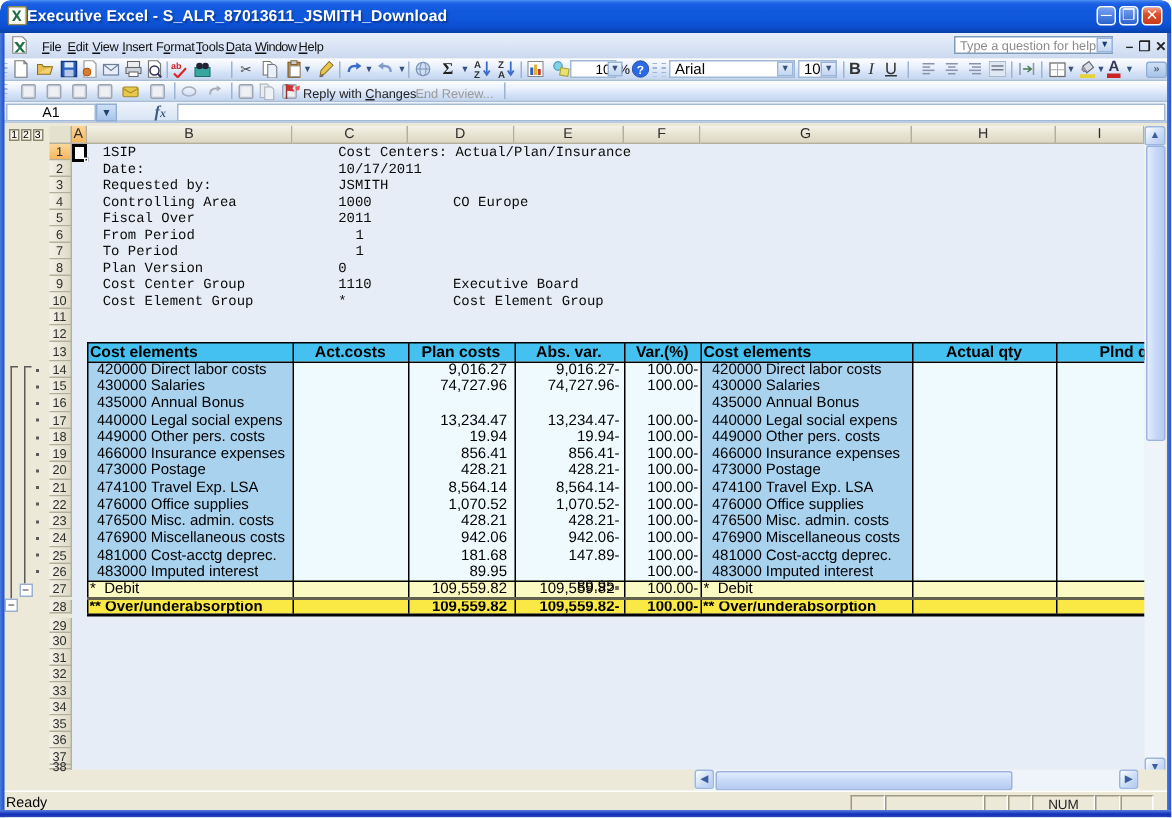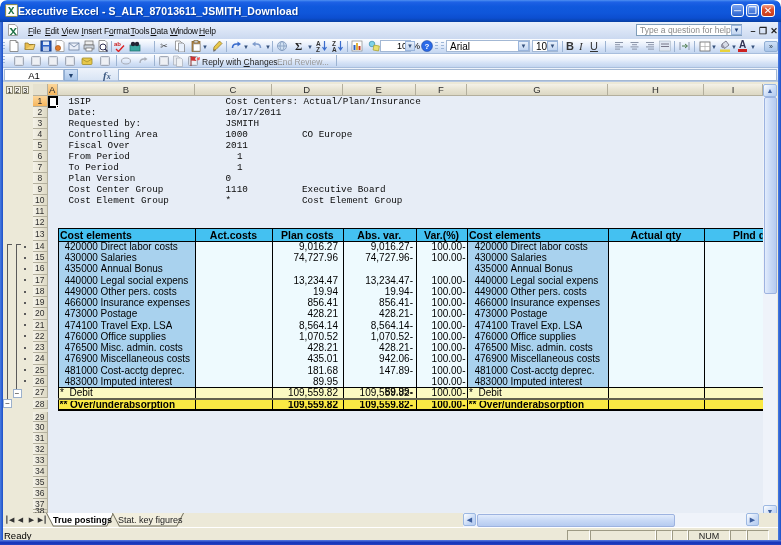--- a/index.html
+++ b/index.html
@@ -500,21 +500,21 @@
 <div class="abs cell" style="left:510.5px;top:330.8461538461538px;height:11.23076923076923px;line-height:11.23076923076923px">Office supplies</div>
 <div class="abs cell" style="left:64.5px;top:342.0769230769231px;height:11.23076923076923px;line-height:11.23076923076923px">476500</div>
 <div class="abs cell" style="left:100.5px;top:342.0769230769231px;height:11.23076923076923px;line-height:11.23076923076923px">Misc. admin. costs</div>
 <div class="abs cell num" style="left:272px;width:66px;top:342.0769230769231px;height:11.23076923076923px;line-height:11.23076923076923px">428.21</div>
 <div class="abs cell num" style="left:342.5px;width:70.5px;top:342.0769230769231px;height:11.23076923076923px;line-height:11.23076923076923px">428.21-</div>
 <div class="abs cell num" style="left:416px;width:49.5px;top:342.0769230769231px;height:11.23076923076923px;line-height:11.23076923076923px">100.00-</div>
 <div class="abs cell" style="left:474.5px;top:342.0769230769231px;height:11.23076923076923px;line-height:11.23076923076923px">476500</div>
 <div class="abs cell" style="left:510.5px;top:342.0769230769231px;height:11.23076923076923px;line-height:11.23076923076923px">Misc. admin. costs</div>
 <div class="abs cell" style="left:64.5px;top:353.30769230769226px;height:11.23076923076923px;line-height:11.23076923076923px">476900</div>
 <div class="abs cell" style="left:100.5px;top:353.30769230769226px;height:11.23076923076923px;line-height:11.23076923076923px">Miscellaneous costs</div>
-<div class="abs cell num" style="left:272px;width:66px;top:353.30769230769226px;height:11.23076923076923px;line-height:11.23076923076923px">435.01</div>
+<div class="abs cell num" style="left:272px;width:66px;top:353.30769230769226px;height:11.23076923076923px;line-height:11.23076923076923px">942.06</div>
 <div class="abs cell num" style="left:342.5px;width:70.5px;top:353.30769230769226px;height:11.23076923076923px;line-height:11.23076923076923px">942.06-</div>
 <div class="abs cell num" style="left:416px;width:49.5px;top:353.30769230769226px;height:11.23076923076923px;line-height:11.23076923076923px">100.00-</div>
 <div class="abs cell" style="left:474.5px;top:353.30769230769226px;height:11.23076923076923px;line-height:11.23076923076923px">476900</div>
 <div class="abs cell" style="left:510.5px;top:353.30769230769226px;height:11.23076923076923px;line-height:11.23076923076923px">Miscellaneous costs</div>
 <div class="abs cell" style="left:64.5px;top:364.53846153846155px;height:11.23076923076923px;line-height:11.23076923076923px">481000</div>
 <div class="abs cell" style="left:100.5px;top:364.53846153846155px;height:11.23076923076923px;line-height:11.23076923076923px">Cost-acctg deprec.</div>
 <div class="abs cell num" style="left:272px;width:66px;top:364.53846153846155px;height:11.23076923076923px;line-height:11.23076923076923px">181.68</div>
 <div class="abs cell num" style="left:342.5px;width:70.5px;top:364.53846153846155px;height:11.23076923076923px;line-height:11.23076923076923px">147.89-</div>
 <div class="abs cell num" style="left:416px;width:49.5px;top:364.53846153846155px;height:11.23076923076923px;line-height:11.23076923076923px">100.00-</div>
 <div class="abs cell" style="left:474.5px;top:364.53846153846155px;height:11.23076923076923px;line-height:11.23076923076923px">481000</div>
@@ -555,34 +555,20 @@
 <div class="abs odot" style="left:24px;top:357.9230769230769px"></div>
 <div class="abs odot" style="left:24px;top:369.1538461538462px"></div>
 <div class="abs odot" style="left:24px;top:380.3846153846154px"></div>
 <div class="abs obox" style="left:12.5px;top:388.5px">−</div>
 <div class="abs obox" style="left:3px;top:399px">−</div>
 <div id="vscroll" class="abs">
 <div class="abs sbtn" style="left:0;top:0;width:14px;height:13px;font-size:7px;line-height:12px">▲</div>
 <div id="vthumb" class="abs"></div>
 <div class="abs sbtn" style="left:0;top:421px;width:14px;height:13px;font-size:7px;line-height:12px">▼</div>
 </div>
-<div id="tabbar" class="abs">
-<div class="abs tnav" style="left:4px">┃◀</div>
-<div class="abs tnav" style="left:15px">◀</div>
-<div class="abs tnav" style="left:26px">▶</div>
-<div class="abs tnav" style="left:37px">▶┃</div>
-<div class="abs" style="left:46px;top:0;width:68px;height:13.5px;background:#6f6c59;clip-path:polygon(0 0,100% 0,61px 100%,7px 100%)">
-        <div class="abs" style="left:1px;top:0;width:66px;height:12.5px;background:#fff;clip-path:polygon(0 0,100% 0,59.5px 100%,6.5px 100%)"></div>
-      </div>
-<div class="abs" style="left:53px;top:1px;font-size:9px;font-weight:bold;line-height:12px">True postings</div>
-<div class="abs" style="left:112px;top:0;width:72px;height:13.5px;background:#6f6c59;clip-path:polygon(0 0,100% 0,65px 100%,7px 100%)">
-        <div class="abs" style="left:1px;top:0;width:70px;height:12.5px;background:#f2efdf;clip-path:polygon(0 0,100% 0,63.5px 100%,6.5px 100%)"></div>
-      </div>
-<div class="abs" style="left:118px;top:1px;font-size:9px;line-height:12px;color:#222">Stat. key figures</div>
-</div>
 <div id="hscroll" class="abs">
 <div class="abs sbtn" style="left:0;top:0;width:13px;height:13px;font-size:7px;line-height:12px">◀</div>
 <div id="hthumb" class="abs"></div>
 <div class="abs sbtn" style="left:283px;top:0;width:13px;height:13px;font-size:7px;line-height:12px">▶</div>
 </div>
 <div class="abs" style="left:759px;top:513px;width:19px;height:14px;background:#ece9d8"></div>
 <div id="status" class="abs">
 <span class="abs" style="left:4px;top:2px;font-size:9.5px">Ready</span>
 <div class="abs seg" style="left:567px;width:23px"></div>
 <div class="abs seg" style="left:590px;width:66px"></div>

